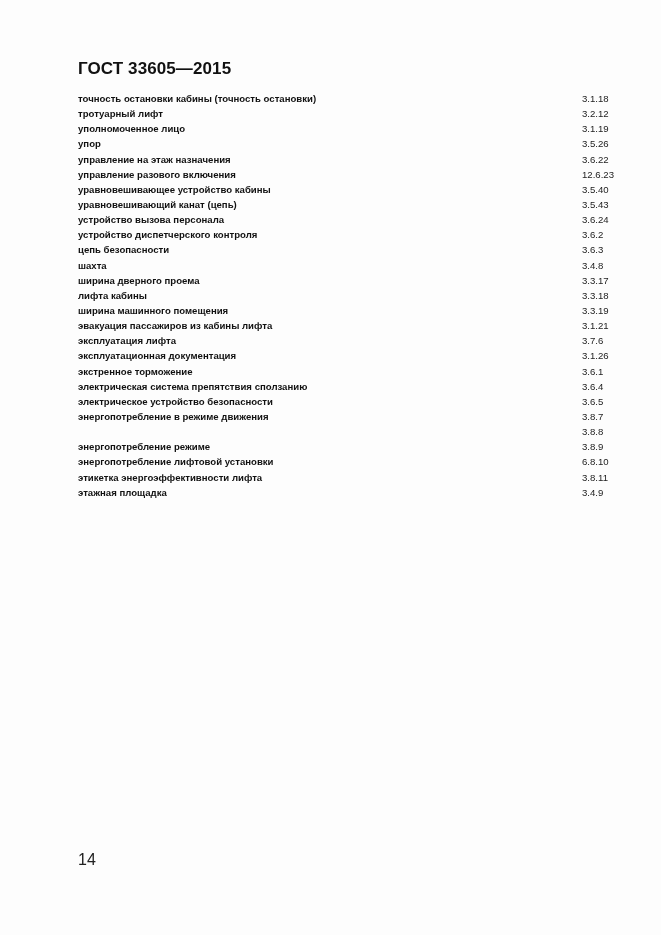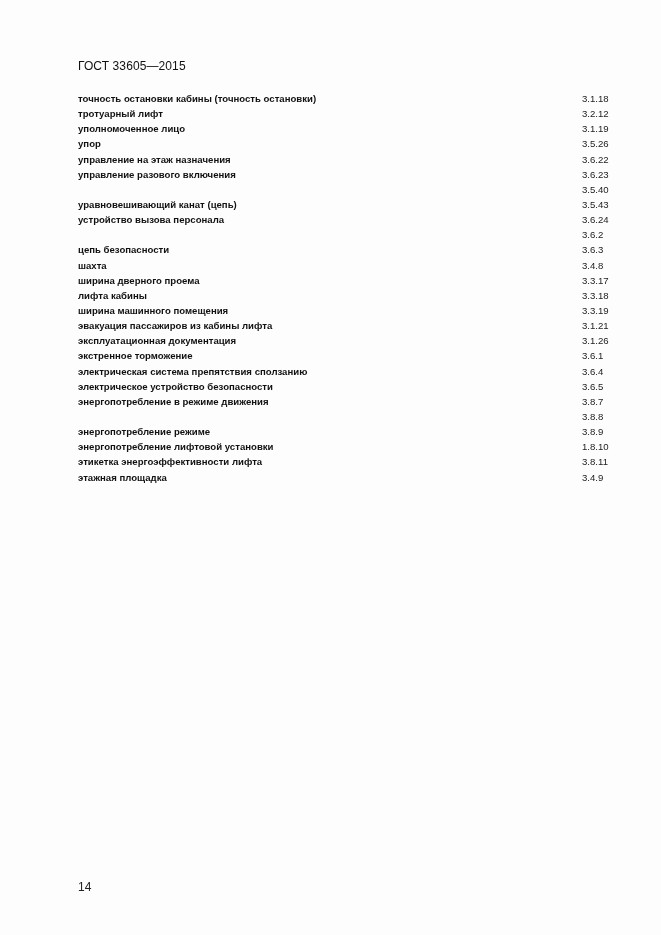--- a/index.html
+++ b/index.html
@@ -1,23 +1,23 @@
 <!DOCTYPE html>
 <html><head>
 <meta charset="utf-8">
 <style>
   html, body { margin:0; padding:0; background:#fdfdfd; }
   body { width:661px; height:935px; position:relative; overflow:hidden;
          font-family:"Liberation Sans", sans-serif; color:#111; }
-  .page-header { position:absolute; left:78px; top:59px; font-weight:normal; font-size:12px; letter-spacing:0.1px; }
+  .page-header { position:absolute; left:78px; top:59px; font-weight:bold; font-size:17px; letter-spacing:0.1px; }
   .index-list { position:absolute; left:78px; top:91px; width:540px; }
   .index-row { position:relative; height:15.15px; line-height:15.15px; font-size:9.6px; white-space:nowrap; }
   .term { font-weight:bold; position:absolute; left:0; }
   .ref { position:absolute; left:504px; font-weight:normal; color:#222; }
-  .page-number { position:absolute; left:78px; top:880px; font-size:12px; color:#222; }
+  .page-number { position:absolute; left:78px; top:851px; font-size:16px; color:#222; }
 </style>
 </head>
 <body>
 
 <div class="page-header">ГОСТ 33605—2015</div>
 
 <div class="index-list">
   <div class="index-row">
       <span class="term">точность остановки кабины (точность остановки)</span>
       <span class="ref">3.1.18</span>
@@ -33,34 +33,36 @@
   <div class="index-row">
       <span class="term">упор</span>
       <span class="ref">3.5.26</span>
     </div>
   <div class="index-row">
       <span class="term">управление на этаж назначения</span>
       <span class="ref">3.6.22</span>
     </div>
   <div class="index-row">
       <span class="term">управление разового включения</span>
-      <span class="ref">3.6.23</span>
+      <span class="ref">12.6.23</span>
     </div>
   <div class="index-row">
+      <span class="term">уравновешивающее устройство кабины</span>
       <span class="ref">3.5.40</span>
     </div>
   <div class="index-row">
       <span class="term">уравновешивающий канат (цепь)</span>
       <span class="ref">3.5.43</span>
     </div>
   <div class="index-row">
       <span class="term">устройство вызова персонала</span>
       <span class="ref">3.6.24</span>
     </div>
   <div class="index-row">
+      <span class="term">устройство диспетчерского контроля</span>
       <span class="ref">3.6.2</span>
     </div>
   <div class="index-row">
       <span class="term">цепь безопасности</span>
       <span class="ref">3.6.3</span>
     </div>
   <div class="index-row">
       <span class="term">шахта</span>
       <span class="ref">3.4.8</span>
     </div>
@@ -72,20 +74,24 @@
       <span class="term">лифта кабины</span>
       <span class="ref">3.3.18</span>
     </div>
   <div class="index-row">
       <span class="term">ширина машинного помещения</span>
       <span class="ref">3.3.19</span>
     </div>
   <div class="index-row">
       <span class="term">эвакуация пассажиров из кабины лифта</span>
       <span class="ref">3.1.21</span>
+    </div>
+  <div class="index-row">
+      <span class="term">эксплуатация лифта</span>
+      <span class="ref">3.7.6</span>
     </div>
   <div class="index-row">
       <span class="term">эксплуатационная документация</span>
       <span class="ref">3.1.26</span>
     </div>
   <div class="index-row">
       <span class="term">экстренное торможение</span>
       <span class="ref">3.6.1</span>
     </div>
   <div class="index-row">
@@ -102,21 +108,21 @@
     </div>
   <div class="index-row">
       <span class="ref">3.8.8</span>
     </div>
   <div class="index-row">
       <span class="term">энергопотребление режиме</span>
       <span class="ref">3.8.9</span>
     </div>
   <div class="index-row">
       <span class="term">энергопотребление лифтовой установки</span>
-      <span class="ref">1.8.10</span>
+      <span class="ref">6.8.10</span>
     </div>
   <div class="index-row">
       <span class="term">этикетка энергоэффективности лифта</span>
       <span class="ref">3.8.11</span>
     </div>
   <div class="index-row">
       <span class="term">этажная площадка</span>
       <span class="ref">3.4.9</span>
     </div>
 </div>

